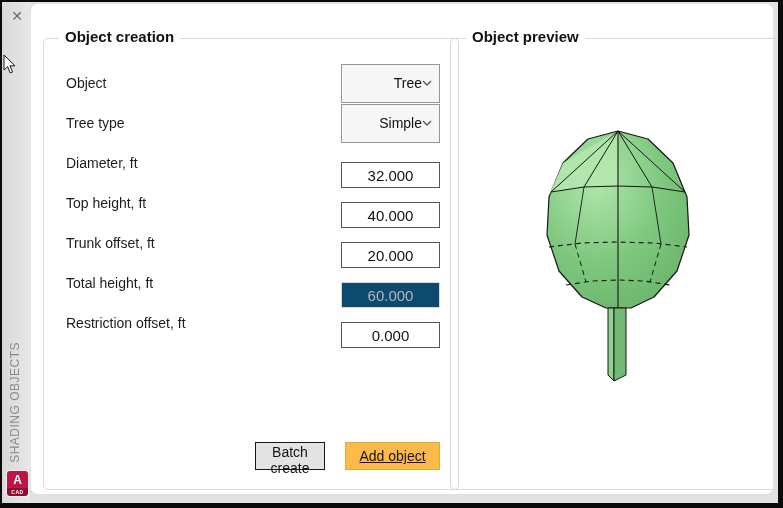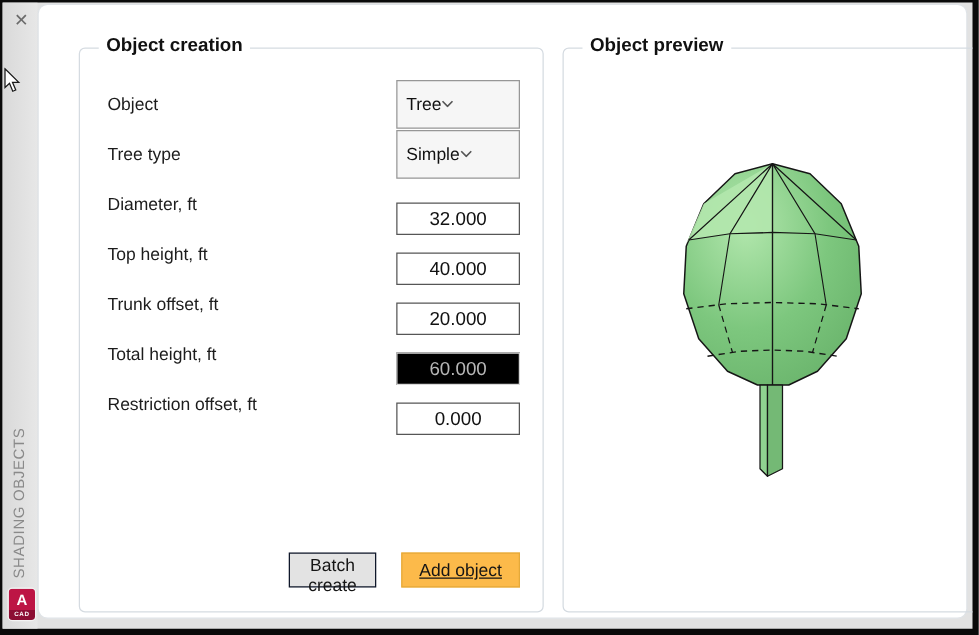--- a/index.html
+++ b/index.html
@@ -31,40 +31,40 @@
     display:flex;align-items:center;justify-content:center;}
   .acad-sub{height:8px;background:#8c0e33;color:#fff;font-size:5px;font-weight:bold;
     display:flex;align-items:center;justify-content:center;letter-spacing:0.5px;}
   
   .client{
     position:absolute;left:28px;top:1px;right:4px;bottom:8px;
     background:#ffffff;border:1px solid #dfe3e7;border-radius:8px;
   }
   
   .groupbox{position:absolute;border:1px solid #d5dbe1;border-radius:5px;}
-  .gb-create{left:32px;top:34px;width:370px;height:450px;}
+  .gb-create{left:12px;top:34px;width:370px;height:450px;padding-left:44px;}
   .gb-preview{left:399px;top:34px;width:340px;height:450px;margin-left:20px;}
   .gb-title{
     position:absolute;top:-11px;left:15px;background:#fff;padding:0 6px;
     font-size:15px;font-weight:bold;color:#111;white-space:nowrap;
   }
   
   .row{position:absolute;left:22px;right:18px;height:28px;display:flex;align-items:center;justify-content:space-between;}
   .row label{font-size:14px;color:#1c1c1c;}
   .select{
     width:99px;height:39px;box-sizing:border-box;border:1px solid #979797;background:#f6f6f6;
-    display:flex;align-items:center;justify-content:flex-start;padding:0 7px;cursor:default;
+    display:flex;align-items:center;justify-content:flex-end;padding:0 7px;cursor:default;
   }
   .select .sel-text{font-size:14px;color:#111;}
   .num-input{
     width:99px;height:26px;box-sizing:border-box;border:1px solid #565656;background:#fff;
     text-align:center;font-size:15px;color:#111;font-family:"Liberation Sans","DejaVu Sans",sans-serif;
     padding:0;outline:none;margin-top:24px;
   }
-  .num-input:disabled{border-color:#d9d9d9;color:#b6b6b6;background:#000000;}
+  .num-input:disabled{border-color:#d9d9d9;color:#b6b6b6;background:#0c4a6e;}
   
   .btn-row{position:absolute;top:403px;right:18px;display:flex;gap:20px;}
   .btn{height:28px;box-sizing:border-box;font-size:14px;color:#151515;cursor:pointer;
     font-family:"Liberation Sans","DejaVu Sans",sans-serif;}
   .btn-batch{width:70px;background:#e3e3e3;border:1px solid #0f172a;}
   .btn-add{width:95px;border:1px solid #e5a93a;text-decoration:underline;}
   
   .preview-svg{position:absolute;left:60px;top:80px;}
 </style>
 </head>

